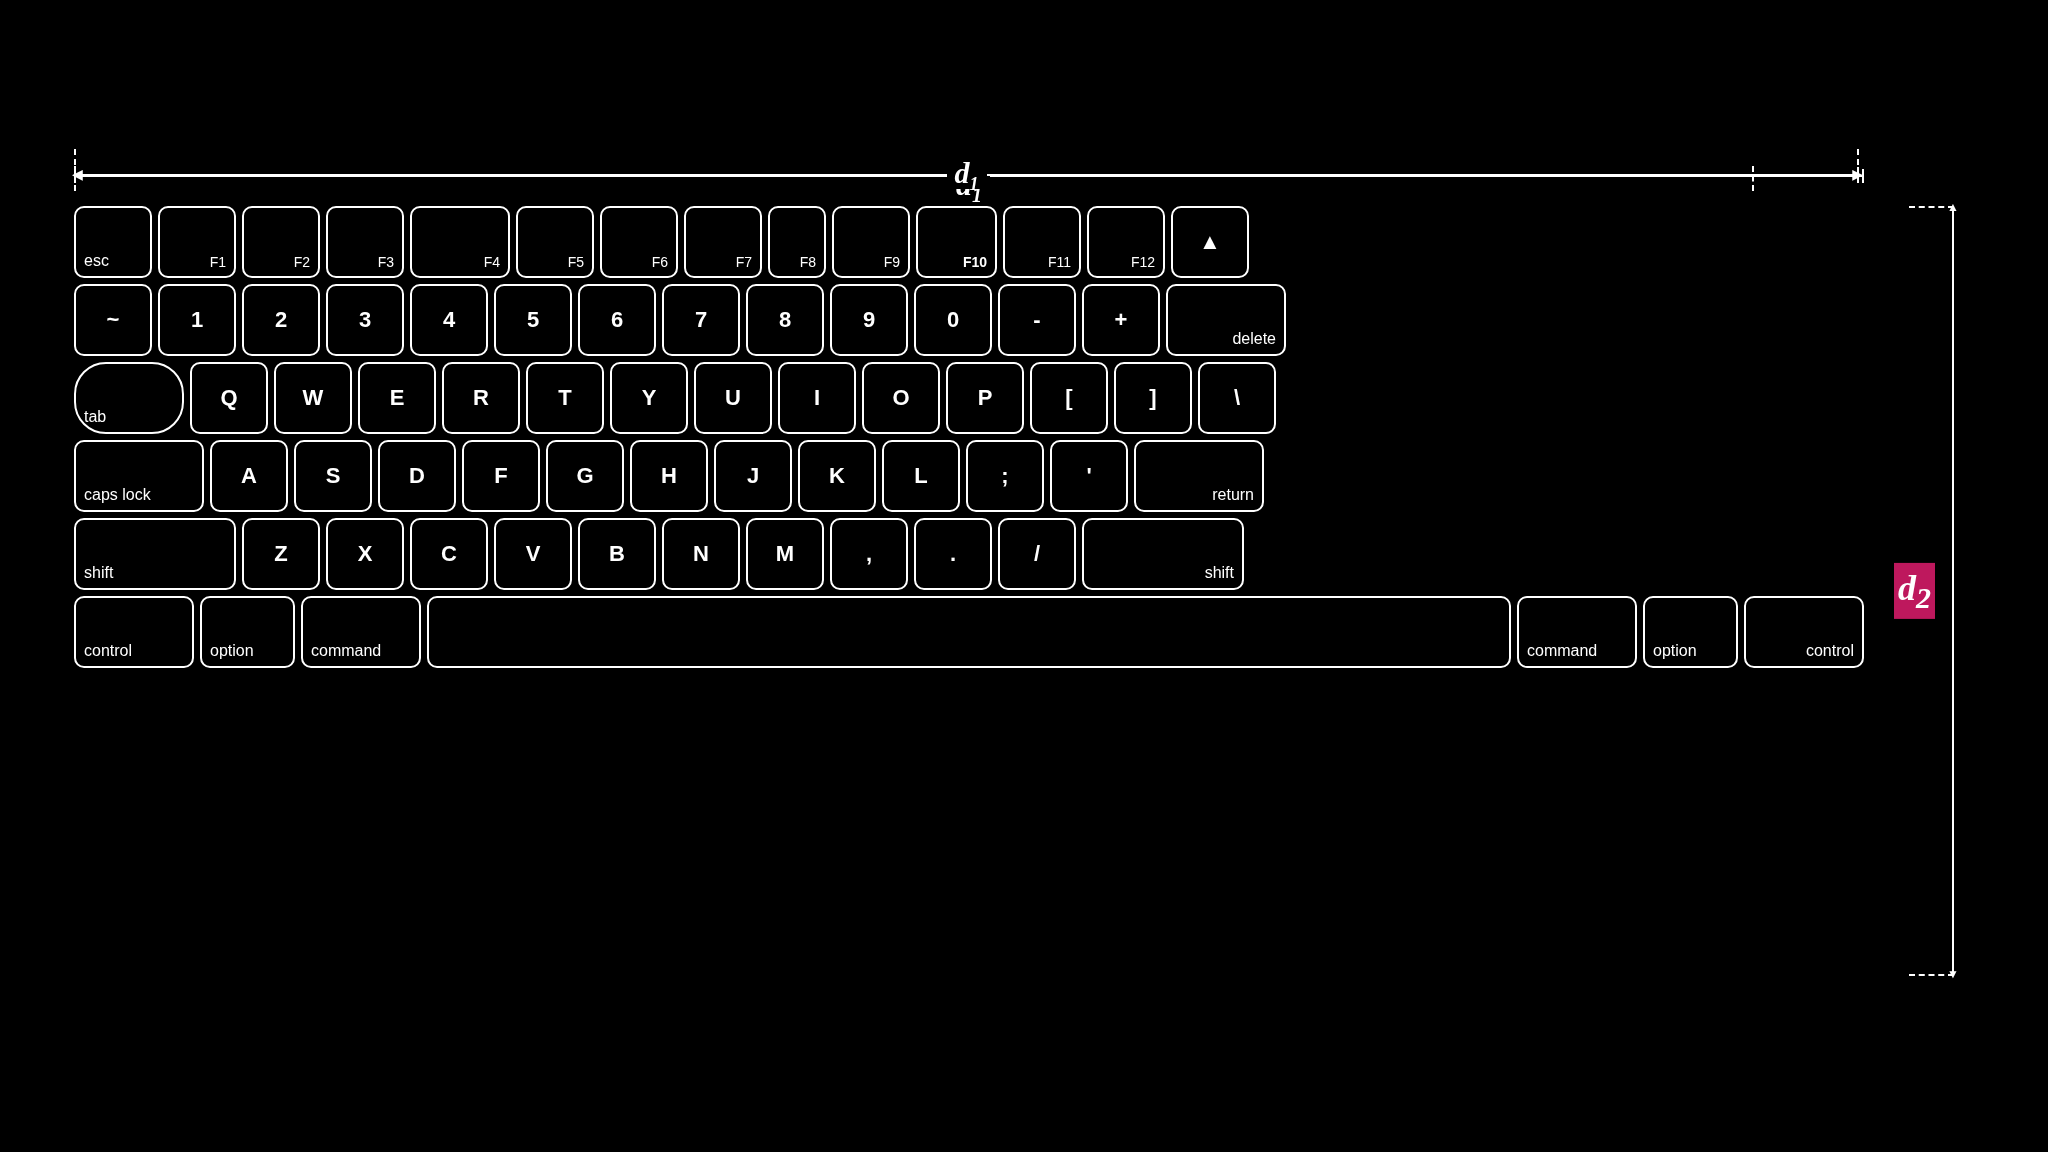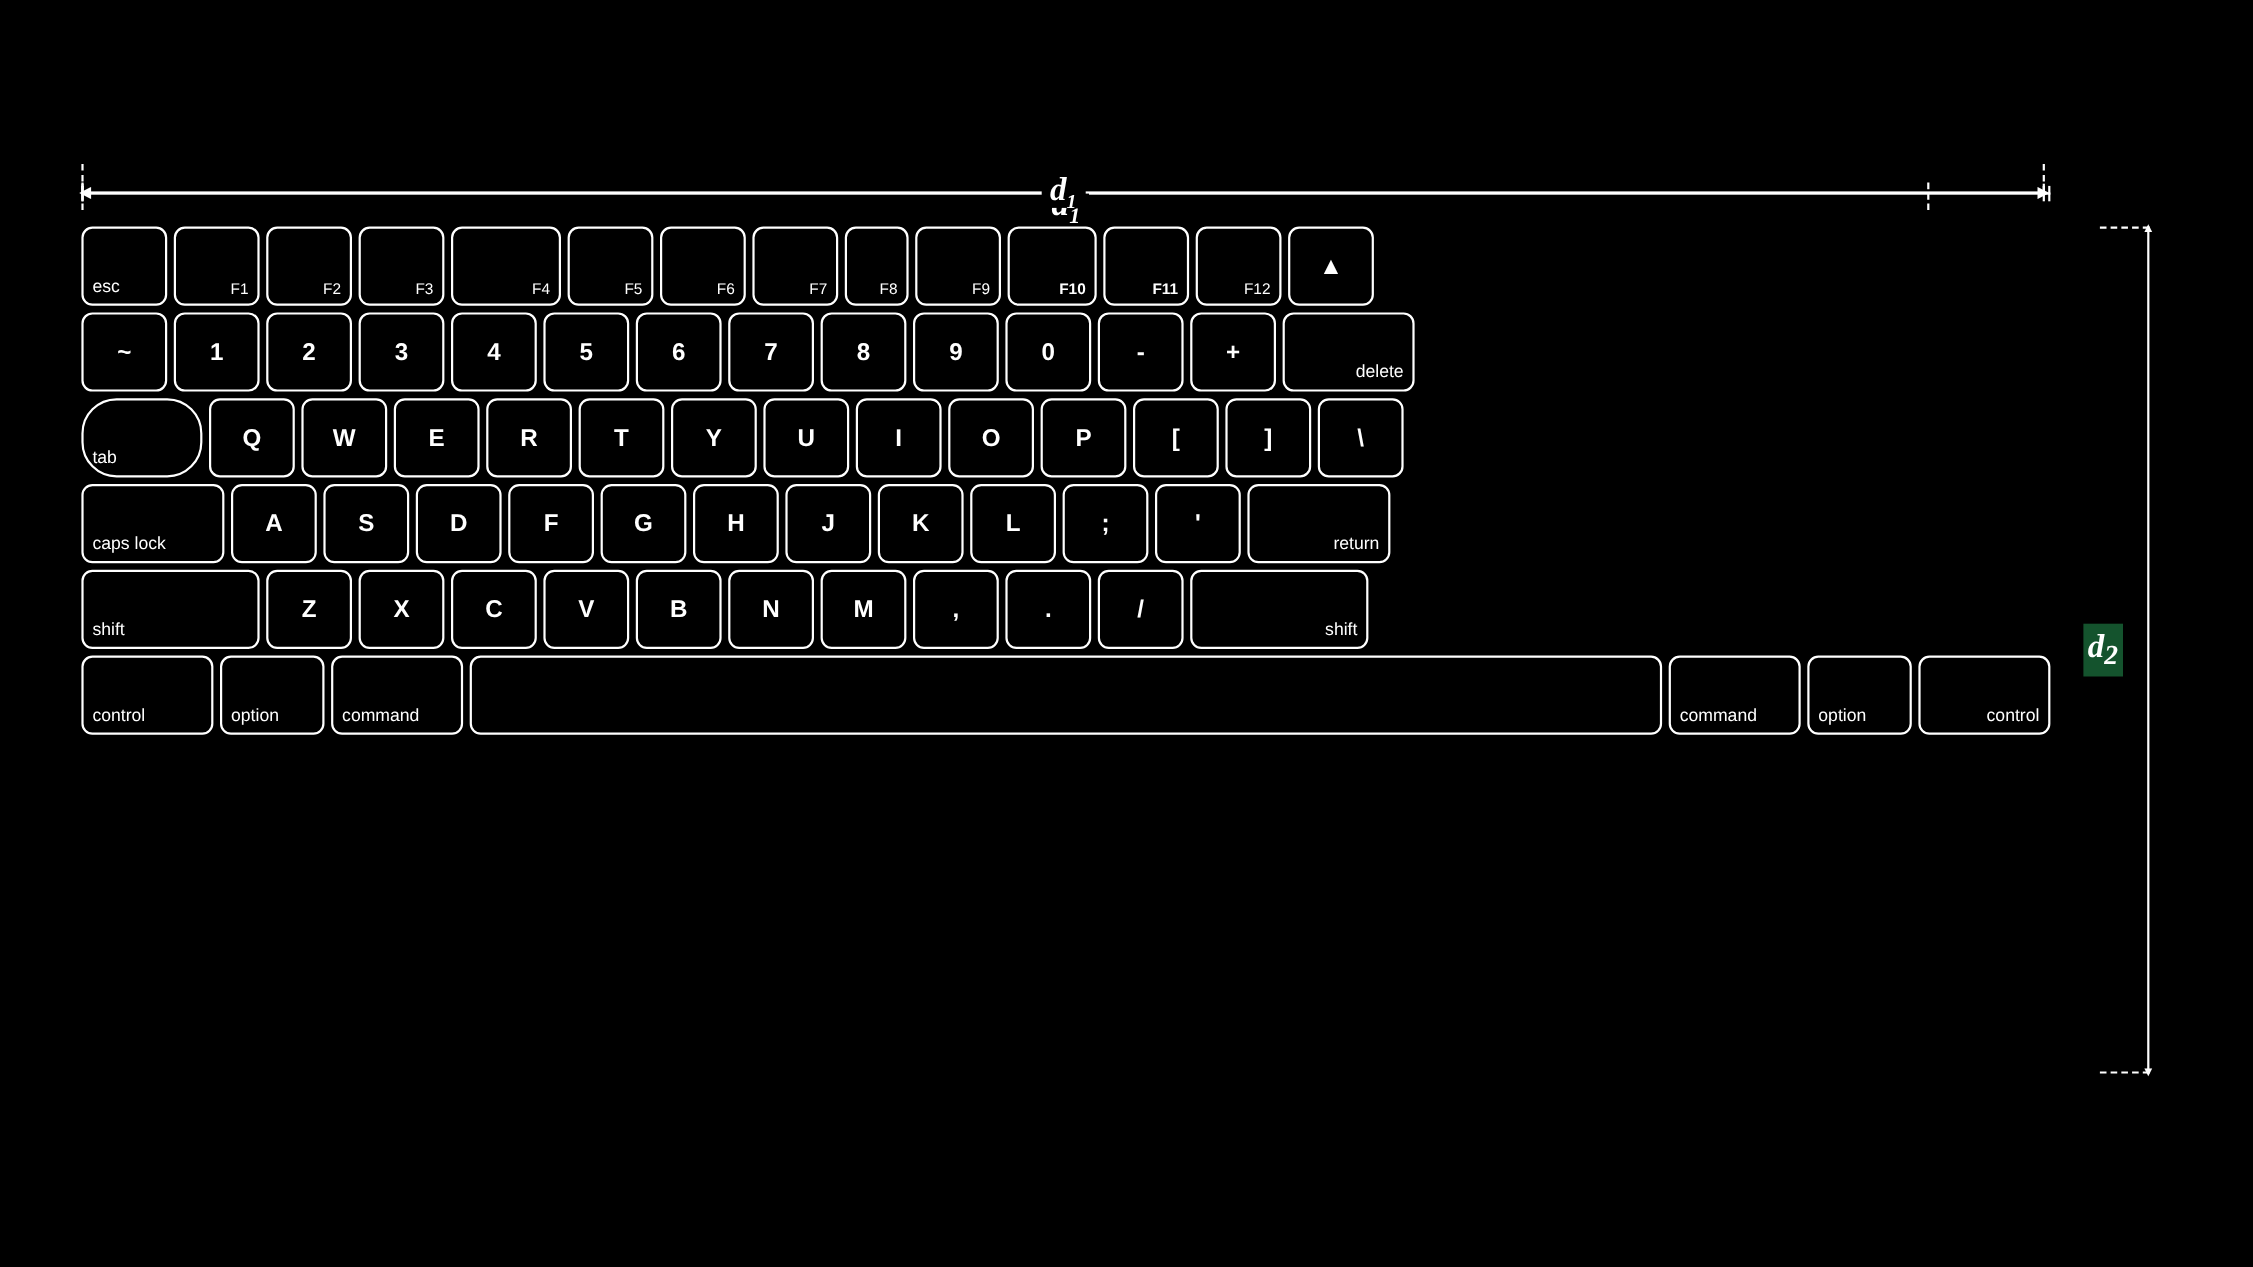--- a/index.html
+++ b/index.html
@@ -141,21 +141,21 @@
     .key-f1 { width: 78px; }
     .key-f2 { width: 78px; }
     .key-f3 { width: 78px; }
     .key-f4 { width: 100px; }
     .key-f5 { width: 78px; }
     .key-f6 { width: 78px; padding-left: 16px; }
     .key-f7 { width: 78px; padding-left: 16px; }
     .key-f8 { width: 58px; }
     .key-f9 { width: 78px; }
     .key-f10 { width: 81px; font-weight: bold; }
-    .key-f11 { width: 78px; font-weight: bold; }
+    .key-f11 { width: 78px; }
     .key-f12 { width: 78px; }
     .key-eject { width: 78px; justify-content: center; align-items: center; font-size: 20px; }
 
     
     .key-tilde { width: 78px; }
     .key-num { width: 78px; }
     .key-delete { width: 120px; }
 
     
     .key-tab { width: 110px; border-radius: 32px; }
@@ -297,21 +297,21 @@
 
     <div style="position:absolute;bottom:0;right:0;width:45px;height:0;border-top:2px dashed #fff;"></div>
 
     <div style="position:absolute;right:0;top:0;bottom:0;width:2px;background:#fff;">
 
       <div style="position:absolute;top:-6px;left:-5px;color:#fff;font-size:12px;">▲</div>
 
       <div style="position:absolute;bottom:-6px;left:-5px;color:#fff;font-size:12px;">▼</div>
     </div>
 
-    <div style="position:absolute;top:50%;left:-10px;transform:translateY(-50%);color:#fff;font-size:30px;font-style:italic;font-weight:bold;background:#14532d;padding:4px;">
+    <div style="position:absolute;top:50%;left:-10px;transform:translateY(-50%);color:#fff;font-size:36px;font-style:italic;font-weight:bold;background:#be185d;padding:4px;">
       <em>d<sub>2</sub></em>
     </div>
   </div>
 
   <div style="position:absolute;top:48px;left:0;right:115px;height:2px;">
     <div style="width:100%;height:2px;background:#fff;position:relative;">
 
       <div style="position:absolute;left:0;top:-7px;width:2px;height:16px;background:#fff;"></div>
 
       <div style="position:absolute;right:0;top:-7px;width:2px;height:16px;background:#fff;"></div>

